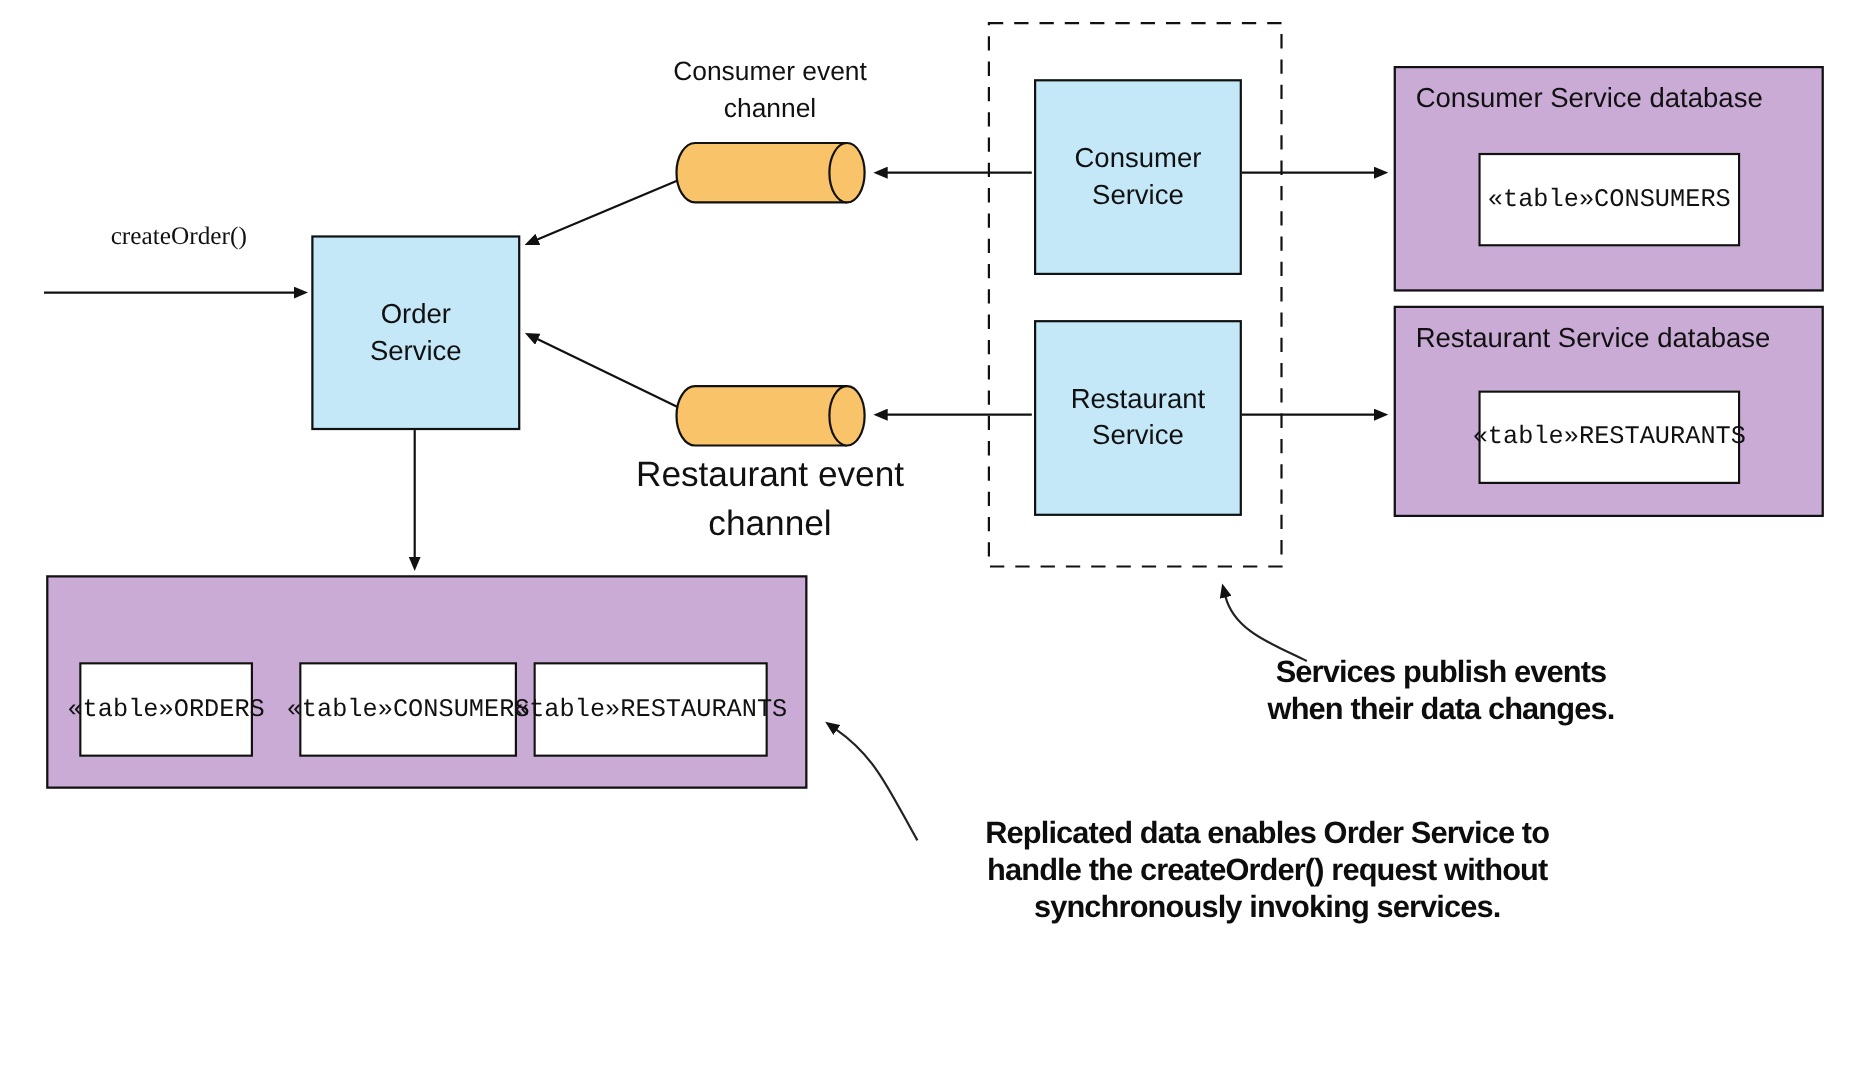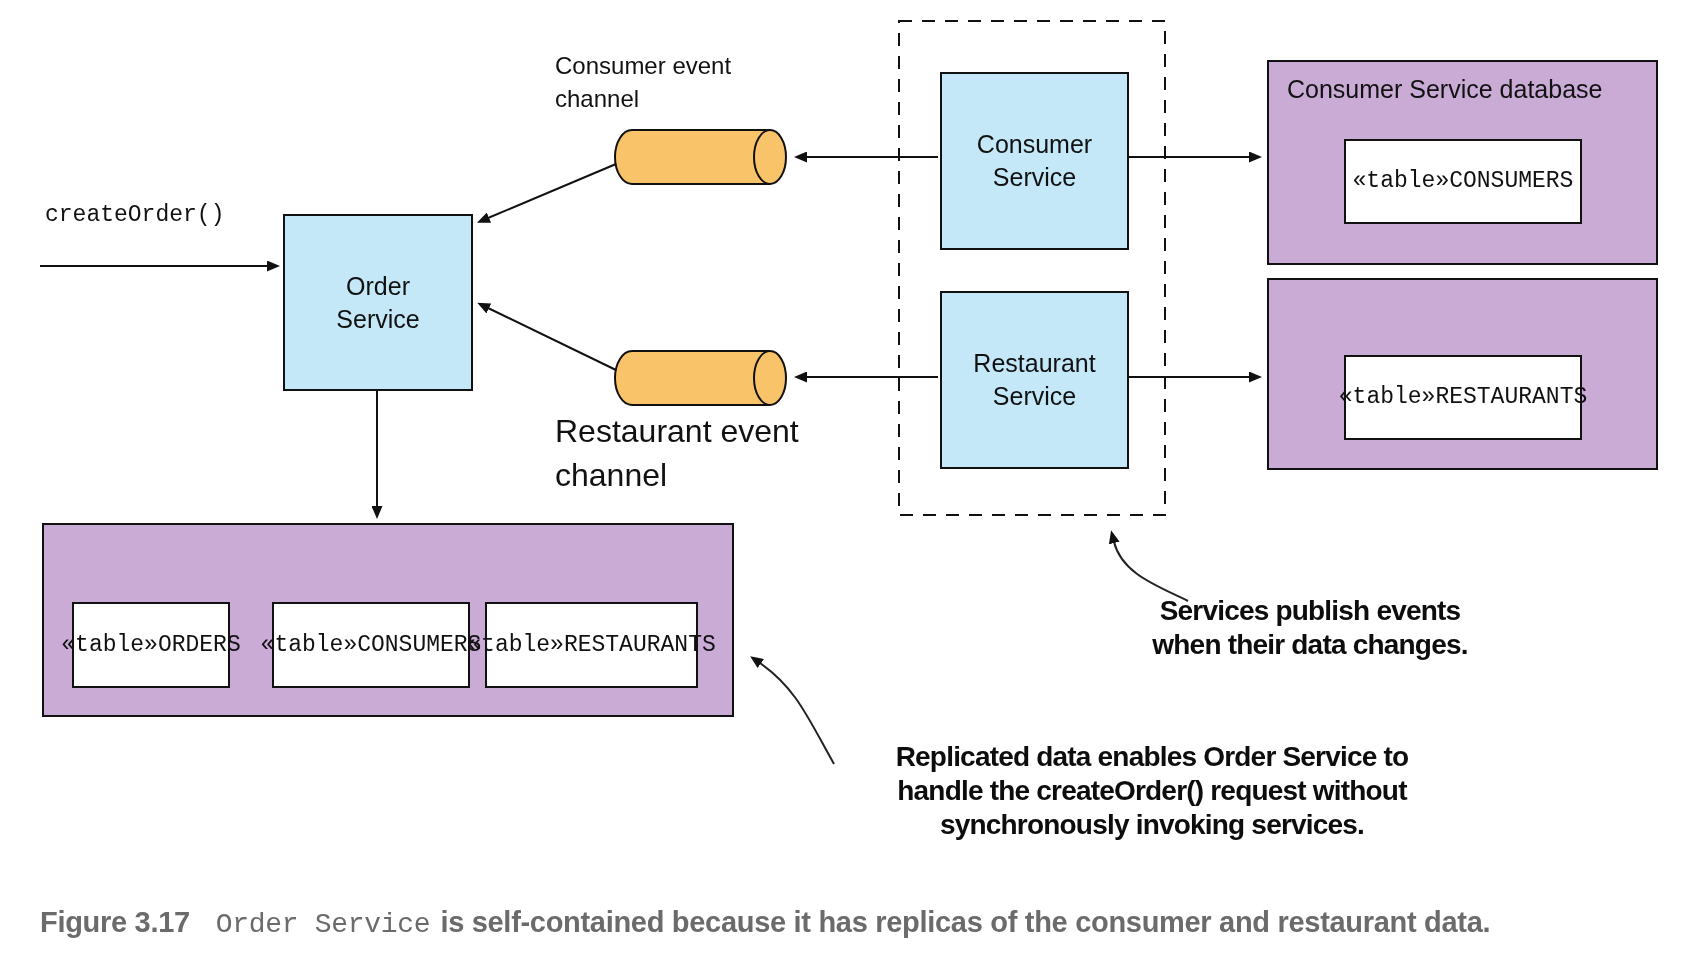--- a/index.html
+++ b/index.html
@@ -17,21 +17,21 @@
   }
   .service { background:#c4e8f8; font-size:25px; }
   .db { background:#c9abd6; }
   .db-title { position:absolute; left:18px; top:11px; font-size:25px; }
   .table-box {
     position:absolute; box-sizing:border-box; background:#ffffff; border:2px solid #111;
     display:flex; flex-direction:row; align-items:center; justify-content:center;
     font-family:"Liberation Mono", monospace; font-size:23px; line-height:1.5;
   }
   .ml { white-space:pre-line; }
-  .label { position:absolute; text-align:left; }
+  .label { position:absolute; text-align:center; }
   .mono { font-family:"Liberation Mono", monospace; }
   .annotation {
     position:absolute; text-align:center; font-weight:700; font-size:28px;
     line-height:1.22; letter-spacing:-0.8px; white-space:pre-line; color:#0d0d0d;
   }
   .caption {
     position:absolute; left:40px; top:906px; width:1620px;
     font-weight:700; font-size:29px; color:#6b6b6b; letter-spacing:-0.3px;
   }
   .caption .code { font-family:"Liberation Mono", monospace; font-weight:400; font-size:28px; }
@@ -84,20 +84,21 @@
 
   <div class="box db" style="left:1267px; top:60px; width:391px; height:205px;">
     <div class="db-title">Consumer Service database</div>
     <div class="table-box" style="left:75px; top:77px; width:238px; height:85px;">
       <span>«table»</span>
       <span>CONSUMERS</span>
     </div>
   </div>
 
   <div class="box db" style="left:1267px; top:278px; width:391px; height:192px;">
+    <div class="db-title">Restaurant Service database</div>
     <div class="table-box" style="left:75px; top:75px; width:238px; height:85px;">
       <span>«table»</span>
       <span>RESTAURANTS</span>
     </div>
   </div>
 
   <div class="box db" style="left:42px; top:523px; width:692px; height:194px;">
     <div class="table-box" style="left:28px; top:77px; width:158px; height:86px;">
       <span>«table»</span>
       <span>ORDERS</span>
@@ -105,29 +106,26 @@
     <div class="table-box" style="left:228px; top:77px; width:198px; height:86px;">
       <span>«table»</span>
       <span>CONSUMERS</span>
     </div>
     <div class="table-box" style="left:441px; top:77px; width:213px; height:86px;">
       <span>«table»</span>
       <span>RESTAURANTS</span>
     </div>
   </div>
 
-  <div class="label mono" style="left:45px; top:202px; width:235px; font-size:23px;">createOrder()</div>
+  <div class="label mono" style="left:45px; top:202px; width:235px; font-size:23px;font-family:Liberation Serif, serif;">createOrder()</div>
   <div class="label ml" style="left:555px; top:50px; width:290px; font-size:24px; line-height:1.36;">Consumer event
 channel</div>
   <div class="label ml" style="left:555px; top:410px; width:290px; font-size:32px; line-height:1.36;">Restaurant event
 channel</div>
 
   <div class="annotation" style="left:812px; top:740px; width:680px;">Replicated data enables Order Service to
 handle the createOrder() request without
 synchronously invoking services.</div>
   <div class="annotation" style="left:1030px; top:594px; width:560px;">Services publish events
 when their data changes.</div>
 
-  <div class="caption">
-    <span class="fig">Figure 3.17</span><span class="code">Order Service</span><span>is self-contained because it has replicas of the consumer and restaurant data.</span>
-  </div>
 
 </div>
 
 </body></html>

